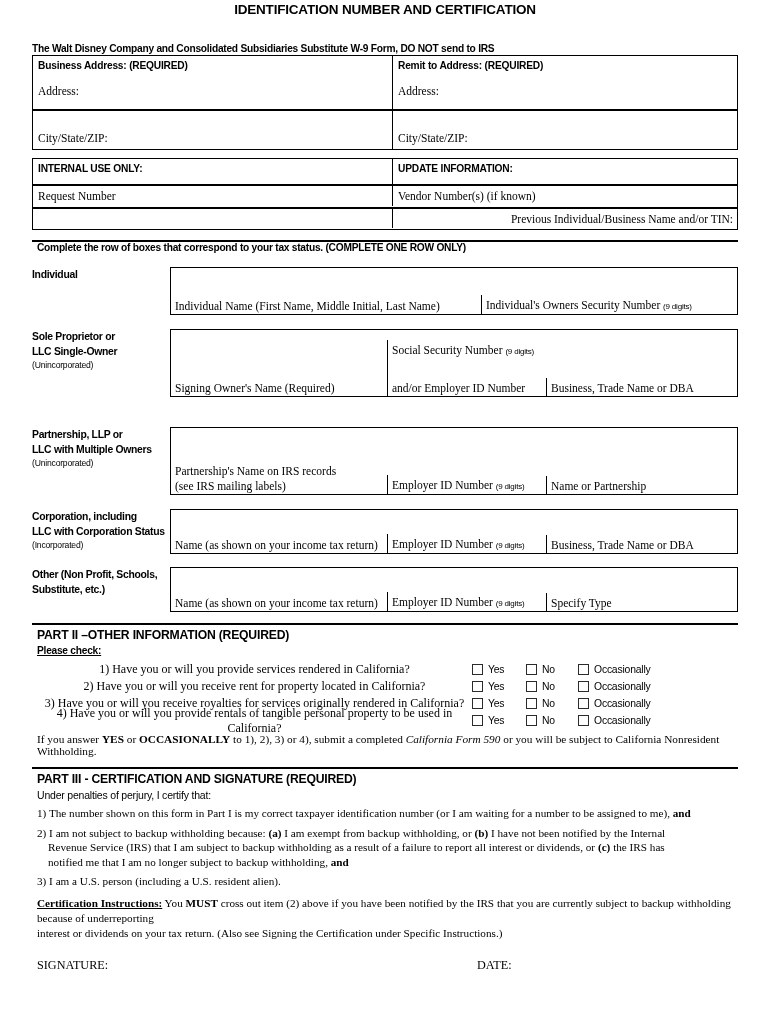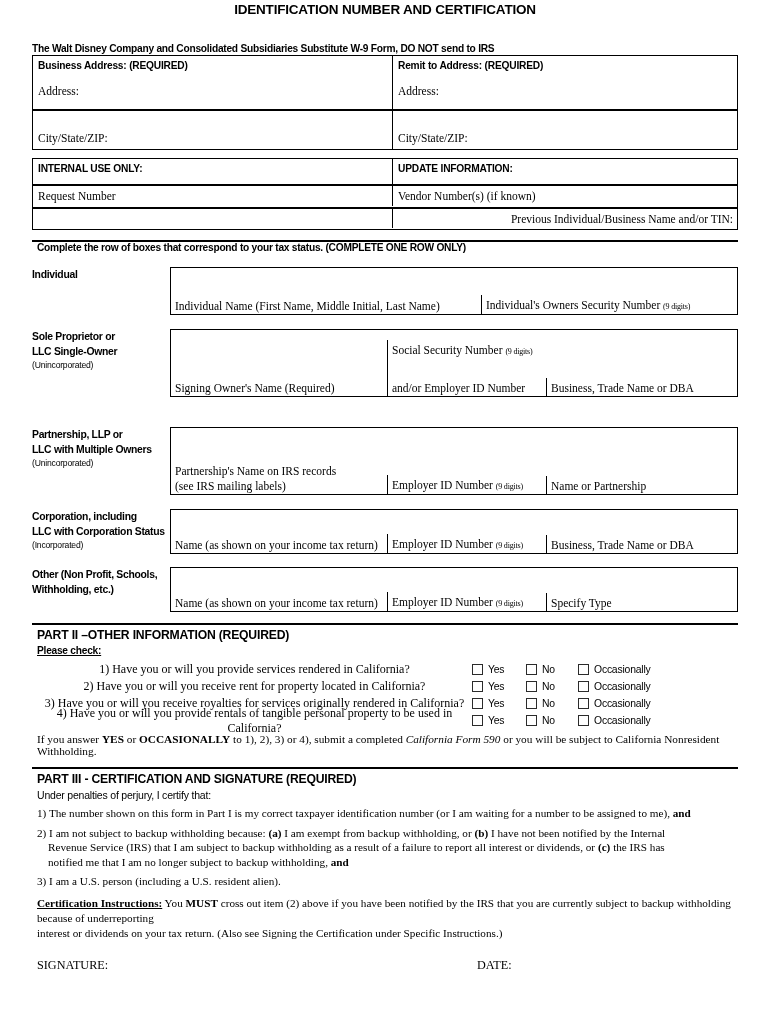--- a/index.html
+++ b/index.html
@@ -65,21 +65,21 @@
     font-size: 10.2px;
     letter-spacing: -0.2px;
     line-height: 14px;
   }
   .lbl-serif {
     font-family: "Liberation Serif", serif;
     font-size: 11.5px;
     line-height: 15px;
   }
   .tiny-sans {
-    font-family: Liberation Serif, serif;
+    font-family: Liberation Sans, sans-serif;
     font-size: 8px;
     letter-spacing: -0.2px;
   }
 
   
   .addr-block { margin-top: 0; }
   .addr-row-top { height: 53px; }
   .addr-row-bot { height: 38px; border-top: 1.2px solid #000; }
   .col-left  { width: 360px; }
   .col-right { width: 346px; }
@@ -369,21 +369,21 @@
       </div>
       <div class="sb-cell" style="flex:1 1 auto;">
         <span>Business, Trade Name or DBA</span>
       </div>
     </div>
   </div>
 
   <div class="status-row" style="margin-top:13px;">
     <div class="status-label">
       <div class="ln">Other (Non Profit, Schools,</div>
-      <div class="ln">Withholding, etc.)</div>
+      <div class="ln">Substitute, etc.)</div>
     </div>
     <div class="status-boxes" style="height:45px;">
       <div class="sb-cell" style="width:216px;">
         <span>Name (as shown on your income tax return)</span>
       </div>
       <div class="sb-cell" style="width:159px;">
         <span>Employer ID Number </span><span class="tiny-sans">(9 digits)</span>
       </div>
       <div class="sb-cell" style="flex:1 1 auto;">
         <span>Specify Type</span>

